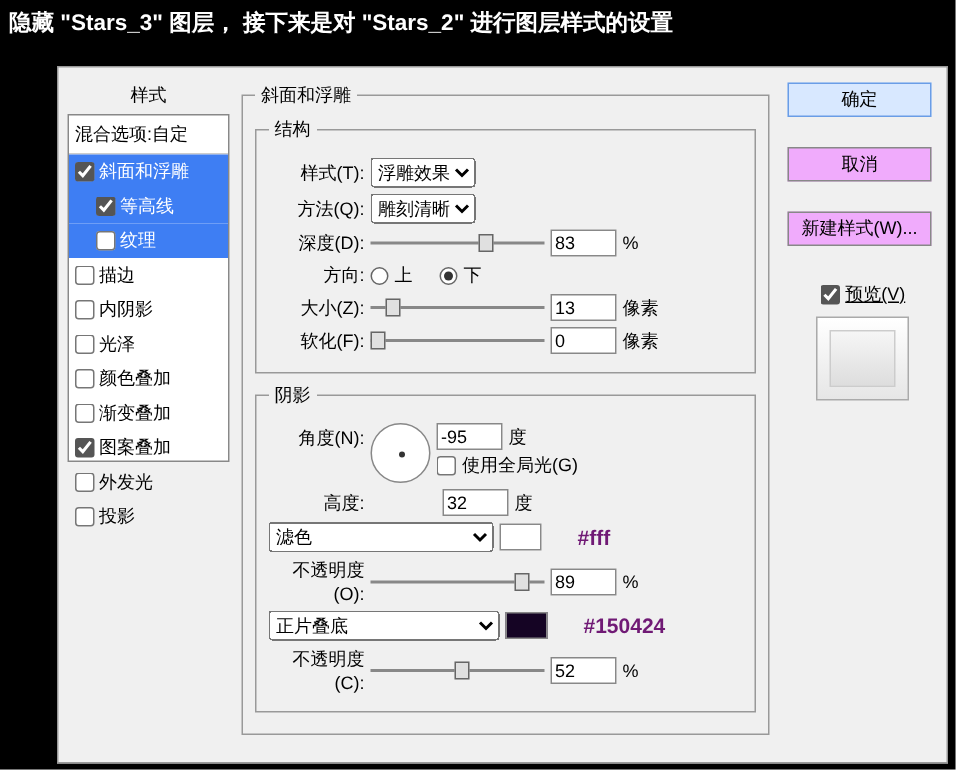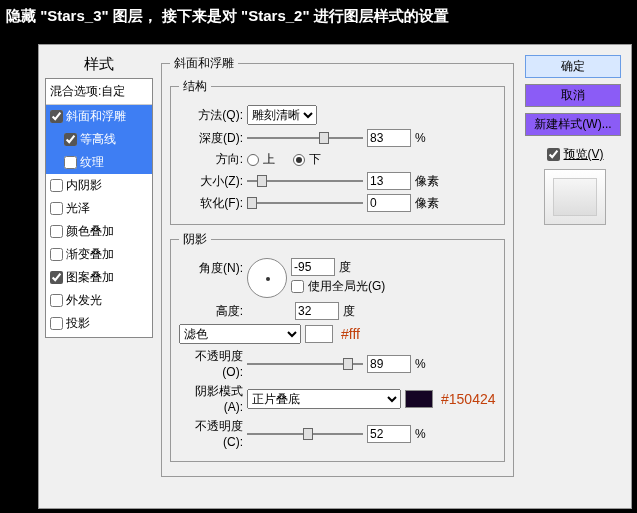--- a/index.html
+++ b/index.html
@@ -1,21 +1,21 @@
 <!DOCTYPE html>
 <html><head>
 <meta charset="utf-8">
 <style>
 * { box-sizing: border-box; }
 body { margin:0; font-family: "Microsoft YaHei","SimSun",Arial,sans-serif; font-size:12px; background:#000; width:637px; height:513px; position:relative; }
 .caption { color:#fff; font-size:15px; font-weight:bold; padding:6px 6px 10px 6px; line-height:1.3; }
 .dialog { position:absolute; left:38px; top:44px; width:594px; height:465px; background:#f0f0f0; border:1px solid #999; }
 .styles-panel { position:absolute; left:6px; top:10px; width:108px; }
-.styles-title { text-align:center; font-size:15px; margin-bottom:4px; }
-.styles-box { border:1px solid #888; background:#fff; height:260px; }
+.styles-title { text-align:center; font-size:12px; margin-bottom:4px; }
+.styles-box { border:1px solid #888; background:#fff; height:232px; }
 .blend-opts { border-bottom:1px solid #ccc; padding:4px 4px; font-size:12px; }
 .style-row { display:flex; align-items:center; padding:3px 4px; gap:3px; }
 .style-row.sel { background:#3e7ef3; color:#fff; }
 .style-row.sub { padding-left:18px; }
 input[type=checkbox]{ margin:0; width:13px; height:13px; accent-color:#555; }
 .mid { position:absolute; left:122px; top:10px; width:352px; }
 fieldset { border:1px solid #999; margin:0 0 6px 0; padding:6px 8px 8px 8px; }
 legend { padding:0 4px; }
 .row { display:flex; align-items:center; margin:4px 0; gap:4px; }
 .row .lbl { width:64px; text-align:right; font-size:12px; }
@@ -24,24 +24,24 @@
 .sld .track { position:absolute; top:6px; left:0; right:0; height:2px; background:#888; }
 .sld .thumb { position:absolute; top:1px; width:10px; height:12px; background:#e0e0e0; border:1px solid #666; }
 input.num { width:44px; height:18px; font-size:12px; text-align:left; padding:0 2px; border:1px solid #888; }
 .radio { width:12px;height:12px;border-radius:50%;border:1px solid #666;display:inline-block;vertical-align:middle;background:#fff; }
 .radio.on::after{content:'';display:block;width:6px;height:6px;border-radius:50%;background:#333;margin:2px;}
 .angle-ctl { width:40px; height:40px; border:1px solid #888; border-radius:50%; background:#fff; position:relative; }
 .angle-ctl .dot{position:absolute;width:4px;height:4px;background:#333;border-radius:50%;left:18px;top:18px;}
 .gloss { width:40px;height:30px;border:1px solid #888;background:linear-gradient(135deg,#fff 0%,#ccc 50%,#888 100%);display:inline-block; }
 .dd { width:22px;height:20px;border:1px solid #888;background:#e8e8e8;display:inline-flex;align-items:center;justify-content:center;font-size:9px; }
 .swatch { width:28px; height:18px; border:1px solid #888; display:inline-block; }
-.redtxt { color:#c2410c; font-size:14px; font-weight:400; margin-left:4px; }
-.btn { display:inline-block; min-width:92px; padding:3px 8px; border:1px solid #888; background:#8b5cf6; font-size:12px; text-align:center; cursor:pointer; }
+.redtxt { color:#701a75; font-size:14px; font-weight:700; margin-left:20px; }
+.btn { display:inline-block; min-width:92px; padding:3px 8px; border:1px solid #888; background:#f0abfc; font-size:12px; text-align:center; cursor:pointer; }
 .right { position:absolute; right:6px; top:10px; width:100px; }
-.right .btn { width:96px; margin-bottom:6px; padding:2px 4px; }
+.right .btn { width:96px; margin-bottom:20px; padding:2px 4px; }
 .right .btn.ok { background:#d8e8ff; border-color:#6a9de6; }
 .prev-row { display:flex;align-items:center;gap:4px;justify-content:center;margin:4px 0 6px 0;text-decoration:underline;}
 .prev-sw { width:62px;height:56px;margin:0 auto;border:1px solid #aaa;background:linear-gradient(#fff,#e6e6e6);position:relative; }
 .prev-sw::after{content:'';position:absolute;inset:8px;border:1px solid #ccc;background:linear-gradient(#f6f6f6,#ddd);}
 </style>
 </head>
 <body>
 
 <div class="caption">隐藏 "Stars_3" 图层，  接下来是对 "Stars_2" 进行图层样式的设置</div>
 
@@ -59,20 +59,24 @@
           <div class="style-row sel sub">
             <input type="checkbox" checked="" style="">
             <span>等高线</span>
           </div>
           <div class="style-row sel sub">
             <input type="checkbox" style="">
             <span>纹理</span>
           </div>
           <div class="style-row">
             <input type="checkbox" style="">
+            <span>描边</span>
+          </div>
+          <div class="style-row">
+            <input type="checkbox" style="">
             <span>内阴影</span>
           </div>
           <div class="style-row">
             <input type="checkbox" style="">
             <span>光泽</span>
           </div>
           <div class="style-row">
             <input type="checkbox" style="">
             <span>颜色叠加</span>
           </div>
@@ -96,20 +100,24 @@
     </div>
   </div>
 
   <div class="mid">
     <fieldset>
       <legend>斜面和浮雕</legend>
 
       <fieldset>
         <legend>结构</legend>
 
+        <div class="row">
+          <span class="lbl">样式(T):</span>
+          <select><option>浮雕效果</option></select>
+        </div>
         <div class="row">
           <span class="lbl">方法(Q):</span>
           <select><option>雕刻清晰</option></select>
         </div>
         <div class="row">
           <span class="lbl">深度(D):</span>
           <span class="sld">
               <span class="track"></span>
               <span class="thumb" style="left:72px"></span>
             </span>
@@ -163,35 +171,34 @@
             </div>
           </div>
         </div>
         <div class="row">
           <span class="lbl">高度:</span>
           <span style="width:44px"></span>
           <input class="num" value="32" style="">
           <span>度</span>
         </div>
         <div class="row">
-          <select style="width:122px"><option>滤色</option></select>
+          <select style="width:150px"><option>滤色</option></select>
           <span class="swatch" style="background:#fff"></span>
           <span class="redtxt">#fff</span>
         </div>
         <div class="row">
           <span class="lbl">不透明度(O):</span>
           <span class="sld">
               <span class="track"></span>
               <span class="thumb" style="left:96px"></span>
             </span>
           <input class="num" value="89" style="">
           <span>%</span>
         </div>
         <div class="row">
-          <span class="lbl">阴影模式(A):</span>
           <select style="width:154px"><option>正片叠底</option></select>
           <span class="swatch" style="background:#150424"></span>
           <span class="redtxt">#150424</span>
         </div>
         <div class="row">
           <span class="lbl">不透明度(C):</span>
           <span class="sld">
               <span class="track"></span>
               <span class="thumb" style="left:56px"></span>
             </span>

